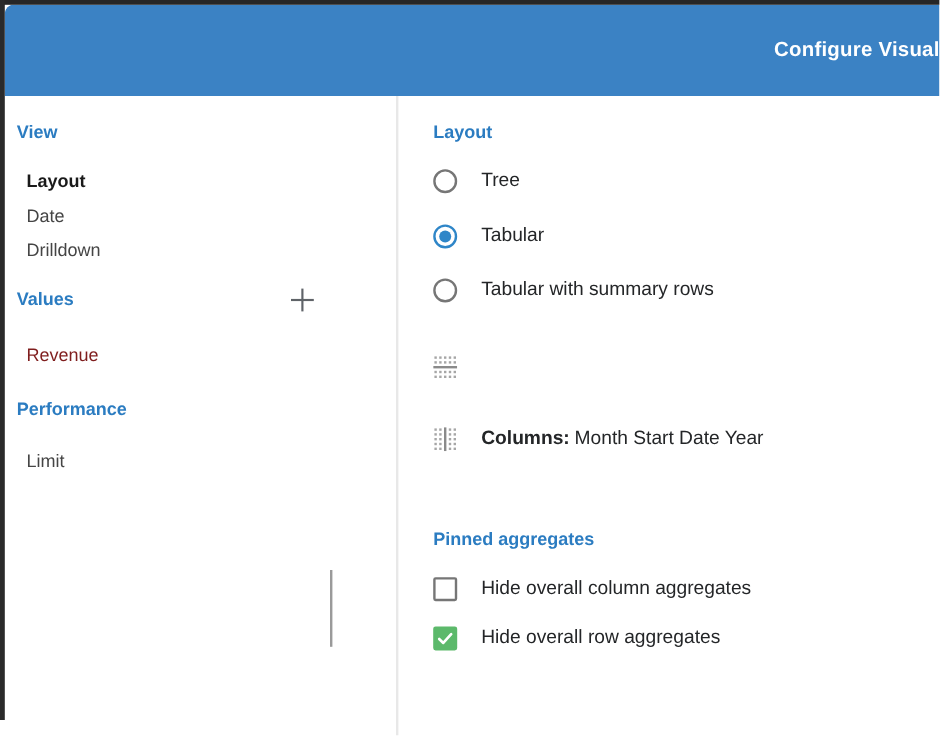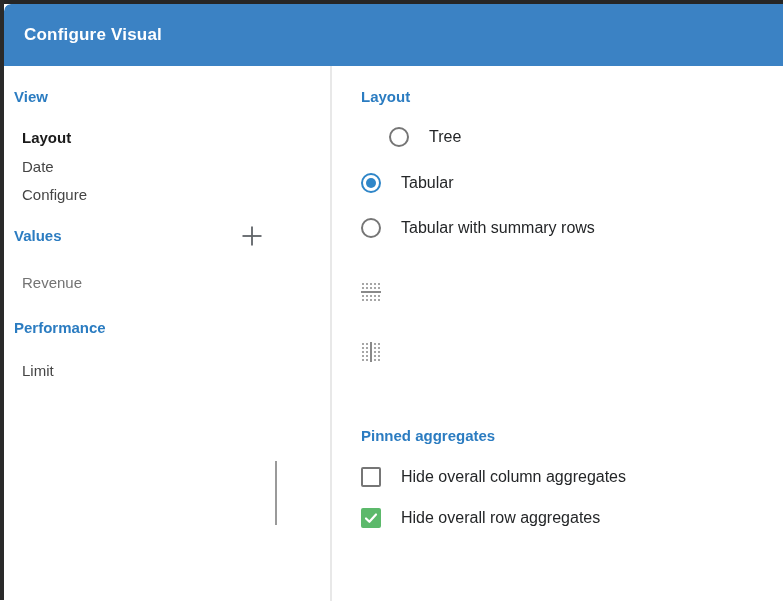--- a/index.html
+++ b/index.html
@@ -11,39 +11,39 @@
   }
   
   .frame-top { position:absolute; left:0; top:0; width:783px; height:4px; background:#262626; z-index:5; }
   .frame-left { position:absolute; left:0; top:0; width:4px; height:600px; background:#2a2a2a; z-index:5; }
 
   .dialog {
     position:absolute; left:4px; top:4px; width:779px; height:609px;
     background:#ffffff; border-top-left-radius:7px; overflow:hidden;
   }
   .header {
-    height:62px; background:#3b82c4; border-top-left-radius:7px;
-    display:flex; align-items:center; padding-left:20px;
+    height:76px; background:#3b82c4; border-top-left-radius:7px;
+    display:flex; align-items:center; padding-left:20px;justify-content:flex-end;
   }
   .header .title { color:#ffffff; font-size:17px; font-weight:700; letter-spacing:0.2px; }
 
   .content { position:relative; display:flex; height:535px; }
 
   .sidebar { position:relative; width:326px; height:100%; }
   .v-divider { width:2px; background:#e8e8e8; height:100%; }
   .main { position:relative; flex:1; height:100%; }
 
   .side-heading {
     position:absolute; left:10px; color:#2b7cc1; font-size:15px; font-weight:700;
   }
   .side-item {
     position:absolute; left:18px; font-size:15px; color:#454545; cursor:pointer;
   }
   .side-item.active { font-weight:700; color:#1a1a1a; }
-  .side-item.muted { color:#737373; }
+  .side-item.muted { color:#7f1d1d; }
 
   .plus-btn {
     position:absolute; left:234px; top:158px; width:28px; height:28px;
     display:flex; align-items:center; justify-content:center; cursor:pointer;
   }
 
   .side-scrollbar {
     position:absolute; left:271px; top:395px; width:2px; height:64px; background:#9a9a9a;
   }
 
@@ -82,21 +82,21 @@
   .pos-view { top:22px; }
   .pos-layout-item { top:63px; }
   .pos-order { top:92px; }
   .pos-drilldown { top:120px; }
   .pos-values { top:161px; }
   .pos-revenue { top:208px; }
   .pos-performance { top:253px;text-align:right; }
   .pos-limit { top:296px; }
 
   .pos-layout-heading { top:22px; }
-  .pos-radio-tree { top:61px;margin-left:28px; }
+  .pos-radio-tree { top:61px; }
   .pos-radio-tabular { top:107px; }
   .pos-radio-summary { top:152px; }
   .pos-rows { top:216px; }
   .pos-columns { top:276px; }
   .pos-pinned-heading { top:361px; }
   .pos-check-col { top:401px; }
   .pos-check-row { top:442px; }
 </style>
 </head>
 <body>
@@ -109,21 +109,21 @@
   <div class="header">
     <span class="title">Configure Visual</span>
   </div>
 
   <div class="content">
 
     <div class="sidebar">
       <div class="side-heading pos-view">View</div>
       <div class="side-item active pos-layout-item">Layout</div>
       <div class="side-item pos-order">Date</div>
-      <div class="side-item pos-drilldown">Configure</div>
+      <div class="side-item pos-drilldown">Drilldown</div>
 
       <div class="side-heading pos-values">Values</div>
       <div class="plus-btn">
         <span>
           <svg width="24" height="24" viewBox="0 0 24 24">
             <rect x="11.1" y="2.5" width="1.8" height="19" fill="#5f6368"></rect>
             <rect x="2.5" y="11.1" width="19" height="1.8" fill="#5f6368"></rect>
           </svg>
         </span>
       </div>
@@ -204,20 +204,21 @@
                 <rect x="13" y="17" width="2" height="2"></rect>
               <rect x="17" y="1" width="2" height="2"></rect>
                 <rect x="17" y="5" width="2" height="2"></rect>
                 <rect x="17" y="9" width="2" height="2"></rect>
                 <rect x="17" y="13" width="2" height="2"></rect>
                 <rect x="17" y="17" width="2" height="2"></rect>
             </g>
             <rect x="9" y="0" width="2" height="20" fill="#8a8a8a"></rect>
           </svg>
         </span>
+        <span class="field-text"><span class="k">Columns:</span><span class="v">Month Start Date Year</span></span>
       </div>
 
       <div class="panel-heading pos-pinned-heading">Pinned aggregates</div>
 
       <div class="opt-row pos-check-row">
         <span class="checkbox checked">
           <svg class="checkmark" width="14" height="14" viewBox="0 0 14 14" style="display: block;">
             <path d="M2 7.5 L5.4 10.8 L12 3.5" stroke="#ffffff" stroke-width="2.2" fill="none" stroke-linecap="round" stroke-linejoin="round"></path>
           </svg>
         </span>

